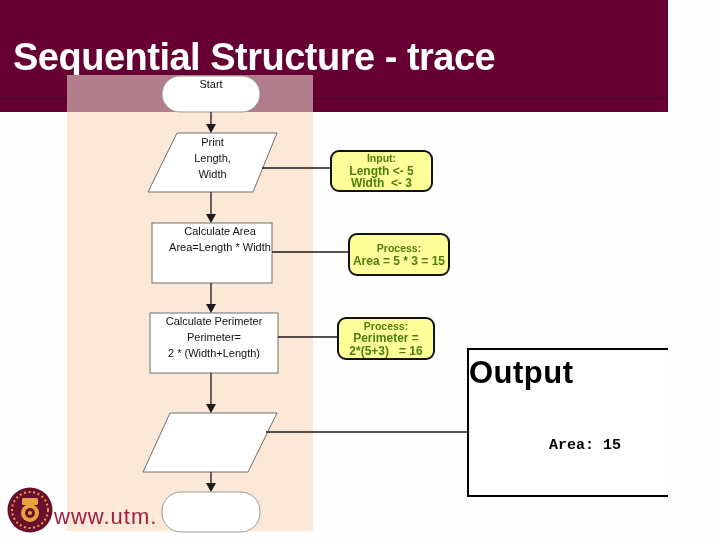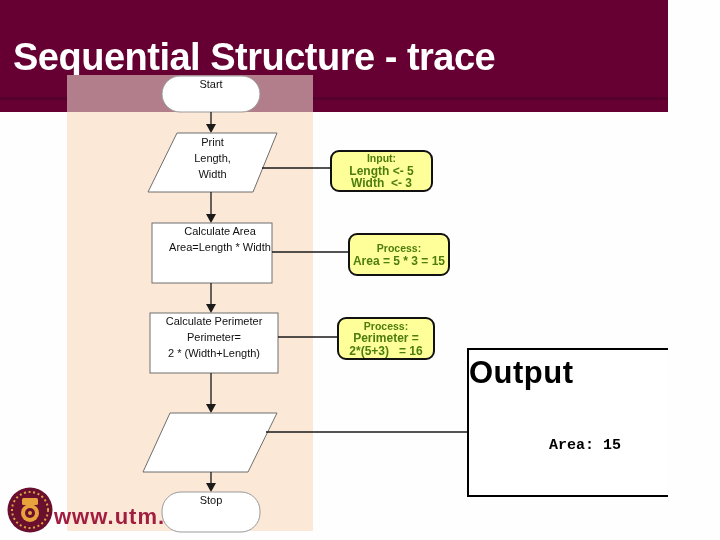--- a/index.html
+++ b/index.html
@@ -34,21 +34,21 @@
   .callout .ln-sm{font-size:12px}
 
   .output-box{position:absolute;left:467px;top:348px;width:236px;height:149px;background:#ffffff;
     border:2px solid #000}
   .output-title{margin-top:5px;text-align:left;font-size:31px;font-weight:bold;color:#000;letter-spacing:.5px}
   .output-lines{position:absolute;left:0;right:0;top:84px;text-align:center;
     font-family:"Liberation Mono","DejaVu Sans Mono",monospace;font-weight:bold;font-size:15px;
     line-height:23px;color:#000}
   .output-lines div{white-space:pre}
 
-  .www-text{position:absolute;left:54px;top:504px;font-size:22px;font-weight:bold;
+  .www-text{position:absolute;left:54px;top:504px;font-size:22px;font-weight:normal;
     color:var(--accent-text);letter-spacing:1px;white-space:nowrap}
   .logo{position:absolute;left:7px;top:487px;width:46px;height:46px}
 </style>
 </head>
 <body>
 
 <div class="slide">
 
   <div class="title-band">
     <div class="band-line"></div>
@@ -102,23 +102,20 @@
   </div>
   <div class="node-label" style="left:160px;top:223px;width:120px;height:60px">
     <span>Calculate Area</span>
     <span>Area=Length * Width</span>
   </div>
   <div class="node-label" style="left:150px;top:313px;width:128px;height:60px">
     <span>Calculate Perimeter</span>
     <span>Perimeter=</span>
     <span>2 * (Width+Length)</span>
   </div>
-  <div class="node-label" style="left:162px;top:492px;width:98px;height:40px">
-    <span>Stop</span>
-  </div>
 
   <div class="callout" style="left:330px;top:150px;width:103px;height:42px">
     <div class="ln ln-t">Input:</div>
     <div class="ln">Length &lt;- 5</div>
     <div class="ln">Width  &lt;- 3</div>
   </div>
   <div class="callout" style="left:348px;top:233px;width:102px;height:43px">
     <div class="ln ln-t">Process:</div>
     <div class="ln ln-sm">Area = 5 * 3 = 15</div>
   </div>

